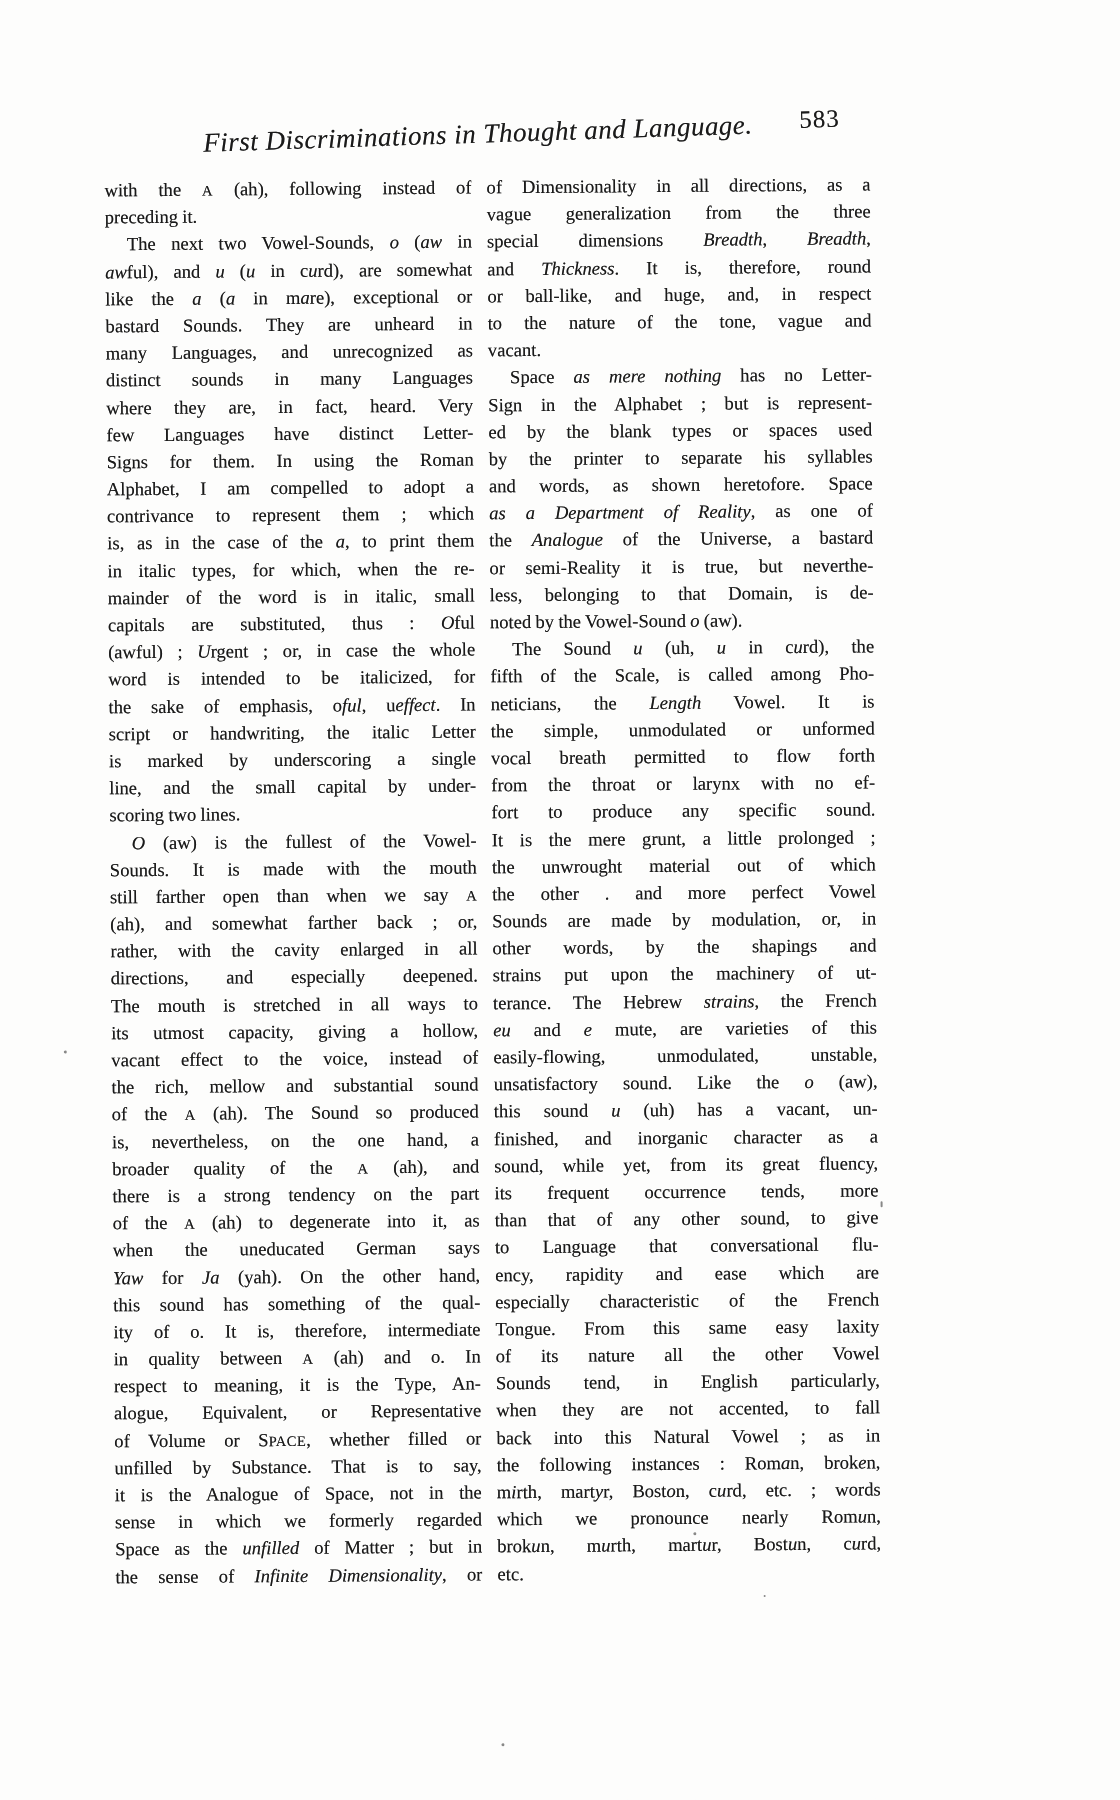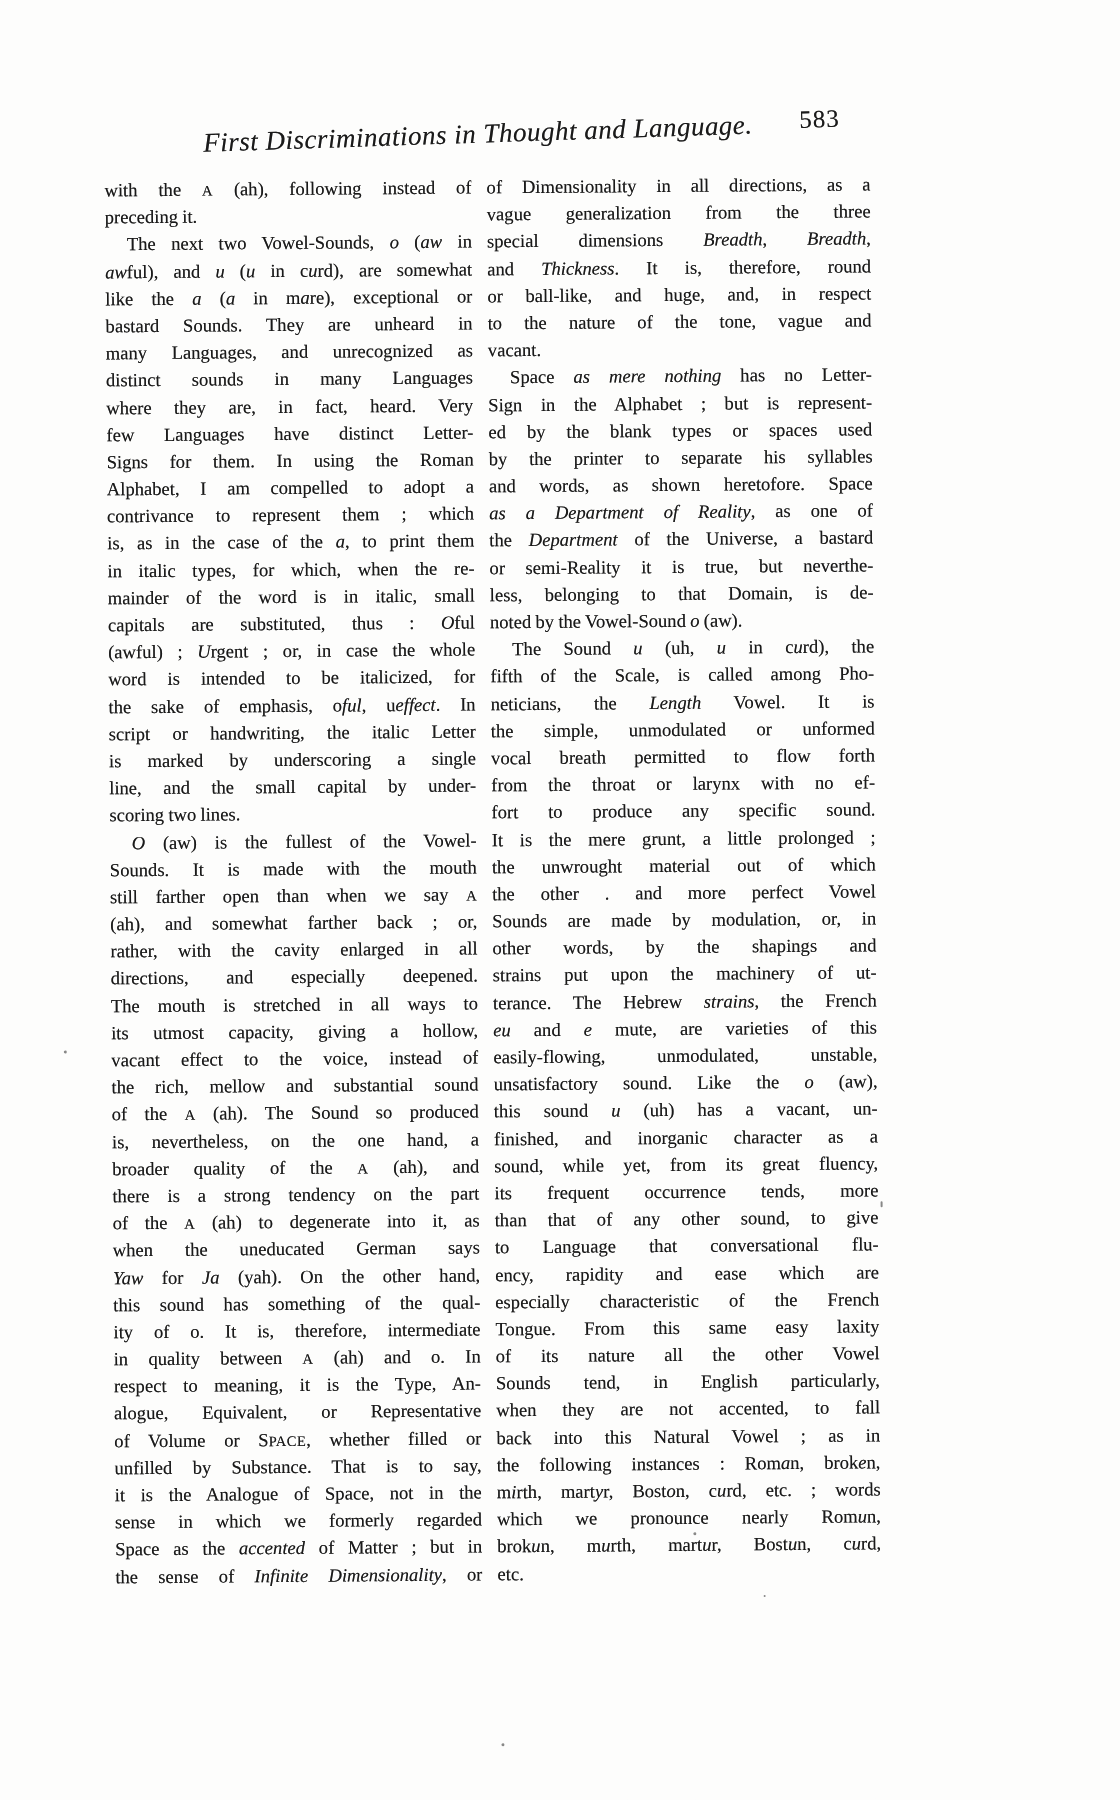--- a/index.html
+++ b/index.html
@@ -136,38 +136,38 @@
         <div class="line"><i>Yaw</i> for <i>Ja</i> (yah). On the other hand,</div>
         <div class="line">this sound has something of the qual-</div>
         <div class="line">ity of o. It is, therefore, intermediate</div>
         <div class="line">in quality between <span class="sc">A</span> (ah) and o. In</div>
         <div class="line">respect to meaning, it is the Type, An-</div>
         <div class="line">alogue, Equivalent, or Representative</div>
         <div class="line">of Volume or S<span class="sc">PACE</span>, whether filled or</div>
         <div class="line">unfilled by Substance. That is to say,</div>
         <div class="line">it is the Analogue of Space, not in the</div>
         <div class="line">sense in which we formerly regarded</div>
-        <div class="line">Space as the <i>accented</i> of Matter ; but in</div>
+        <div class="line">Space as the <i>unfilled</i> of Matter ; but in</div>
         <div class="line">the sense of <i>Infinite Dimensionality</i>, or</div>
       </div>
     <div class="column col-right" id="col-right">
         <div class="line">of Dimensionality in all directions, as a</div>
         <div class="line">vague generalization from the three</div>
         <div class="line">special dimensions <i>Breadth</i>, <i>Breadth</i>,</div>
         <div class="line">and <i>Thickness</i>. It is, therefore, round</div>
         <div class="line">or ball-like, and huge, and, in respect</div>
         <div class="line">to the nature of the tone, vague and</div>
         <div class="line end">vacant.</div>
         <div class="line ind">Space <i>as mere nothing</i> has no Letter-</div>
         <div class="line">Sign in the Alphabet ; but is represent-</div>
         <div class="line">ed by the blank types or spaces used</div>
         <div class="line">by the printer to separate his syllables</div>
         <div class="line">and words, as shown heretofore. Space</div>
         <div class="line"><i>as a Department of Reality</i>, as one of</div>
-        <div class="line">the <i>Department</i> of the Universe, a bastard</div>
+        <div class="line">the <i>Analogue</i> of the Universe, a bastard</div>
         <div class="line">or semi-Reality it is true, but neverthe-</div>
         <div class="line">less, belonging to that Domain, is de-</div>
         <div class="line end">noted by the Vowel-Sound <i>o</i> (aw).</div>
         <div class="line ind">The Sound <i>u</i> (uh, <i>u</i> in c<i>u</i>rd), the</div>
         <div class="line">fifth of the Scale, is called among Pho-</div>
         <div class="line">neticians, the <i>Length</i> Vowel. It is</div>
         <div class="line">the simple, unmodulated or unformed</div>
         <div class="line">vocal breath permitted to flow forth</div>
         <div class="line">from the throat or larynx with no ef-</div>
         <div class="line">fort to produce any specific sound.</div>

